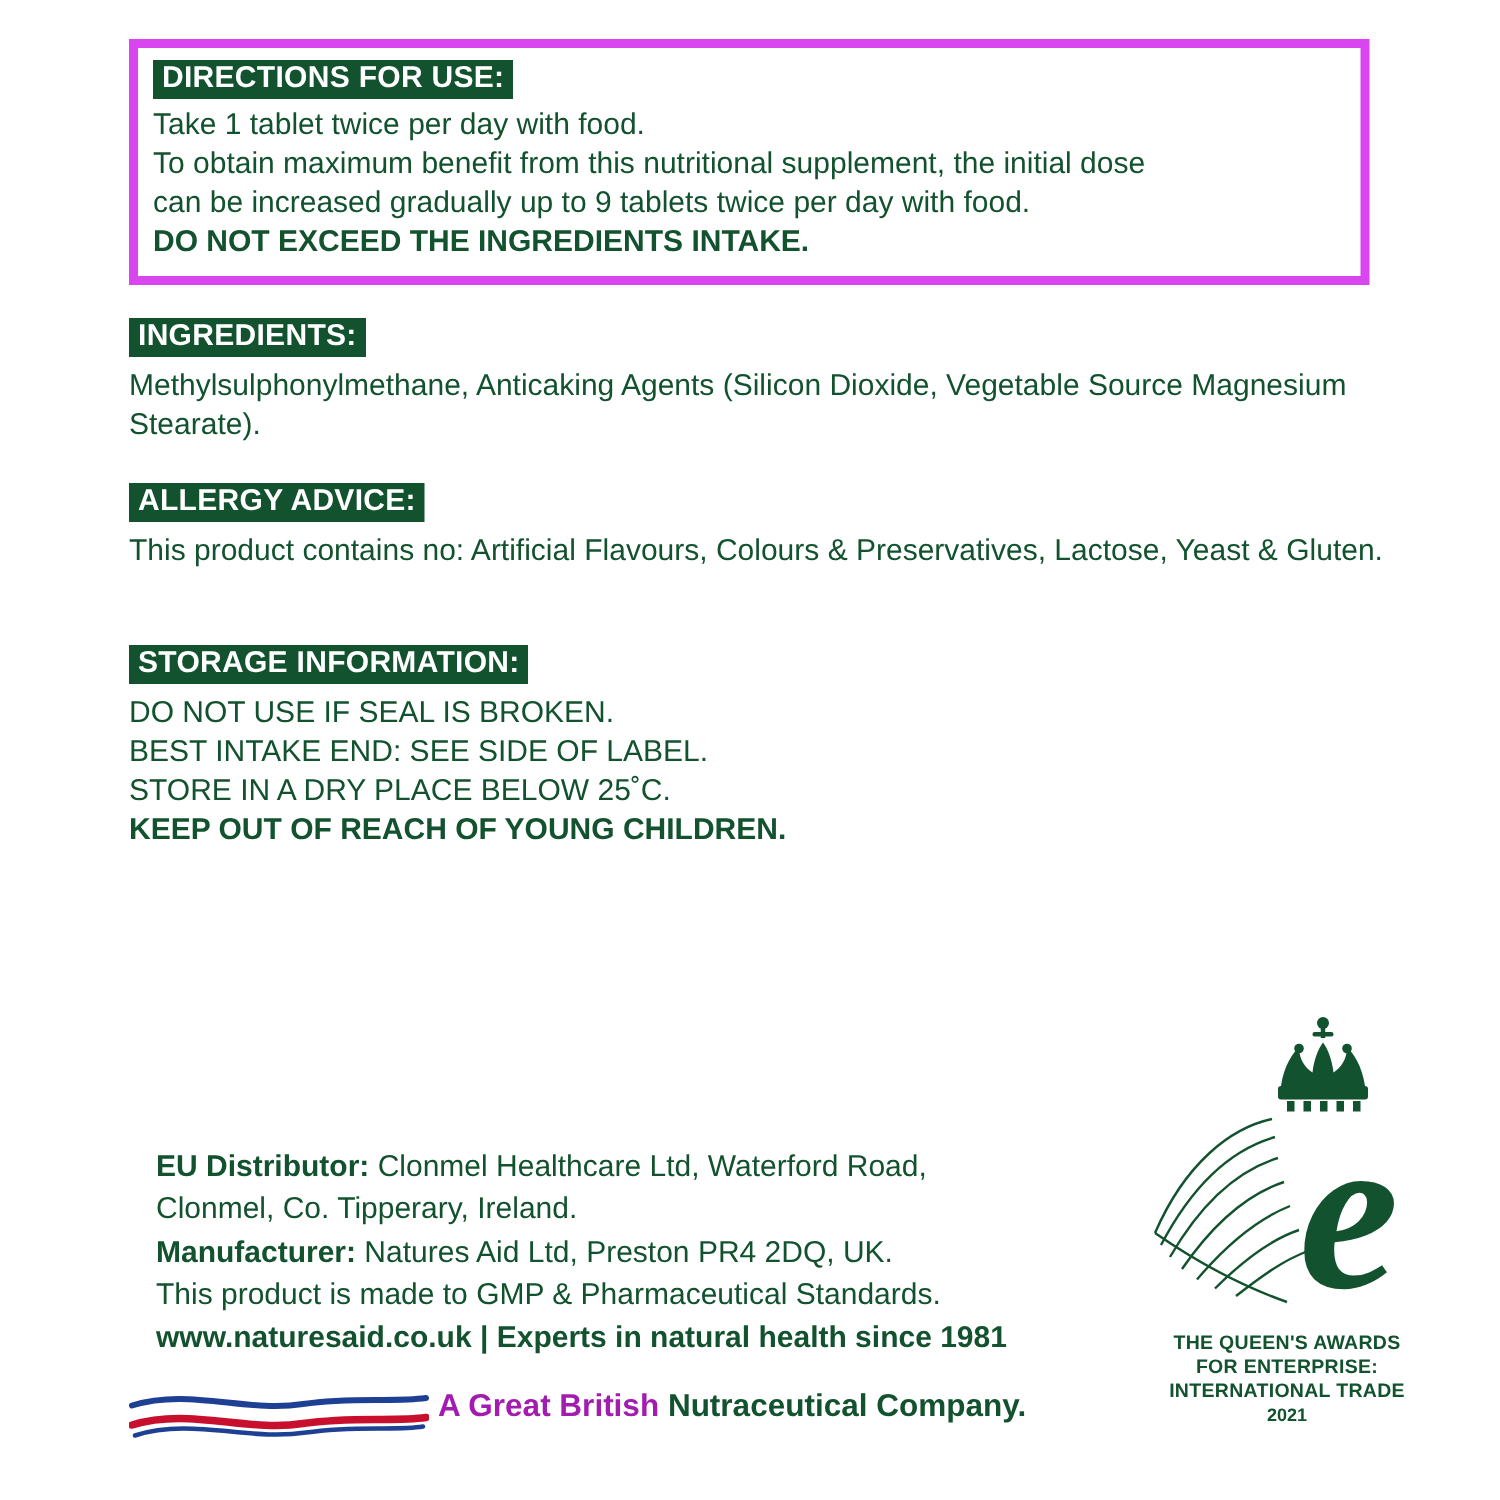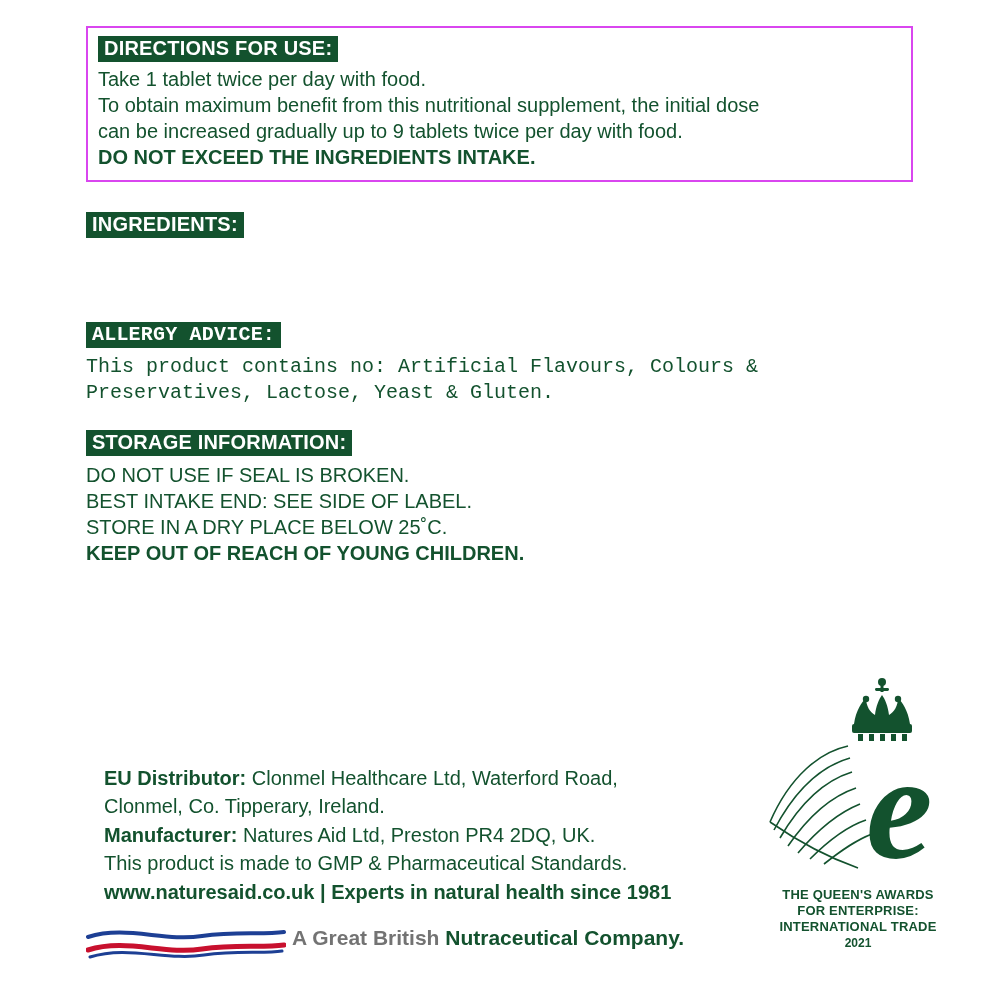--- a/index.html
+++ b/index.html
@@ -20,21 +20,21 @@
     position: absolute;
     inset: 0;
   }
 
   
   .directions-box {
     position: absolute;
     left: 86px;
     top: 26px;
     width: 827px;
-    border: 2px solid #d946ef;
+    border: 6px solid #d946ef;
     box-sizing: border-box;
     padding: 8px 10px 10px 10px;
   }
 
   .heading-chip {
     display: inline-block;
     background: #13522e;
     color: #ffffff;
     font-size: 20px;
     font-weight: bold;
@@ -62,21 +62,21 @@
     margin: 0;
   }
 
   
   .section {
     position: absolute;
     left: 86px;
     width: 840px;
   }
   #ingredients-section { top: 212px; }
-  #allergy-section     { top: 322px; font-family: Liberation Mono, monospace; }
+  #allergy-section     { top: 322px; }
   #storage-section     { top: 430px; }
 
   .section .heading-chip { margin-bottom: 6px; }
 
   
   .footer {
     position: absolute;
     left: 104px;
     top: 764px;
     width: 680px;
@@ -105,21 +105,21 @@
     height: 34px;
   }
   .tagline-text {
     position: absolute;
     left: 206px;
     top: 2px;
     font-size: 21px;
     font-weight: bold;
     white-space: nowrap;
   }
-  .tagline-text .red { color: #737373; }
+  .tagline-text .red { color: #a21caf; }
   .tagline-text .green { color: #13522e; }
 
   
   .award {
     position: absolute;
     left: 762px;
     top: 672px;
     width: 192px;
     height: 292px;
     text-align: center;
@@ -151,20 +151,21 @@
   <div class="directions-box">
     <div class="heading-chip">DIRECTIONS FOR USE:</div>
     <div class="body-line">Take 1 tablet twice per day with food.</div>
     <div class="body-line">To obtain maximum benefit from this nutritional supplement, the initial dose</div>
     <div class="body-line">can be increased gradually up to 9 tablets twice per day with food.</div>
     <div class="body-line bold">DO NOT EXCEED THE INGREDIENTS INTAKE.</div>
   </div>
 
   <div class="section" id="ingredients-section">
     <div class="heading-chip">INGREDIENTS:</div>
+    <div class="para">Methylsulphonylmethane, Anticaking Agents (Silicon Dioxide, Vegetable Source Magnesium Stearate).</div>
   </div>
 
   <div class="section" id="allergy-section">
     <div class="heading-chip">ALLERGY ADVICE:</div>
     <div class="para">This product contains no: Artificial Flavours, Colours &amp; Preservatives, Lactose, Yeast &amp; Gluten.</div>
   </div>
 
   <div class="section" id="storage-section">
     <div class="heading-chip">STORAGE INFORMATION:</div>
     <div class="body-line">DO NOT USE IF SEAL IS BROKEN.</div>

